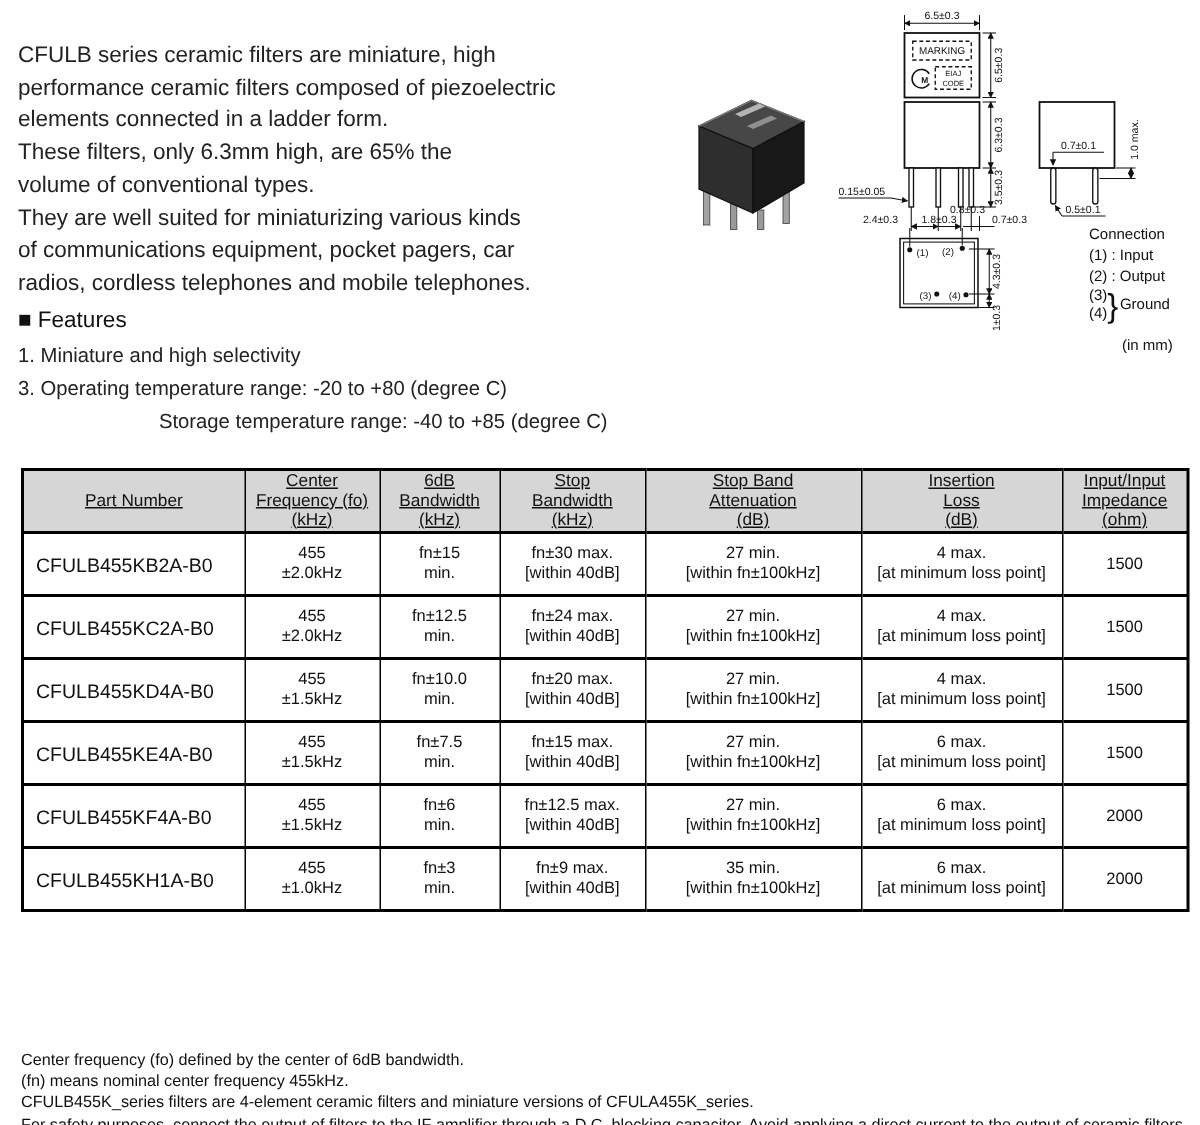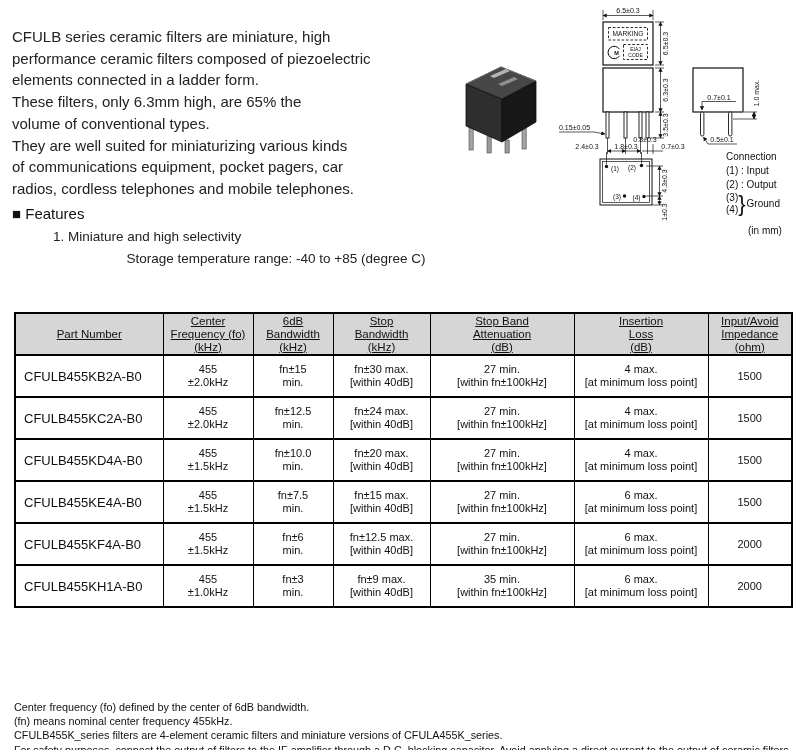--- a/index.html
+++ b/index.html
@@ -4,21 +4,21 @@
 <style>
   html,body{margin:0;padding:0;background:#fff;}
   .page{position:relative;width:800px;height:750px;background:#ffffff;overflow:hidden;
         font-family:"Liberation Sans", sans-serif;color:#1c1c1c;}
 
   .intro{position:absolute;left:12px;top:26px;width:470px;font-size:15px;
          line-height:21.7px;white-space:pre-line;color:#222;}
 
   .features{position:absolute;left:12px;top:205px;width:470px;}
   .features-title{font-size:15px;margin:0 0 4px 0;color:#111;}
-  .feature-line{font-size:13.5px;line-height:22px;color:#222;margin-left:41px;}
+  .feature-line{font-size:13.5px;line-height:22px;color:#222;}
   .feature-line.indent{padding-left:17px;text-align:center;}
 
   .photo-svg{position:absolute;left:448px;top:58px;}
   .drawing-svg{position:absolute;left:556px;top:0px;}
   .drawing-svg text{font-family:"Liberation Sans",sans-serif;fill:#111;}
 
   .connection{position:absolute;left:726px;top:150px;font-size:10px;line-height:14px;color:#111;}
   .conn-ground-row{display:flex;align-items:center;}
   .conn-pins{display:flex;flex-direction:column;line-height:12px;}
   .conn-brace{font-size:22px;font-weight:100;margin:0 1px 0 0;}
@@ -186,20 +186,21 @@
       </span>
       <span class="conn-brace">}</span>
       <span>Ground</span>
     </div>
     <div class="conn-unit">(in mm)</div>
   </div>
 
   <div class="features">
     <div class="features-title">■ Features</div>
     <div class="feature-line">1. Miniature and high selectivity</div>
+    <div class="feature-line">3. Operating temperature range: -20 to +80 (degree C)</div>
     <div class="feature-line indent">Storage temperature range: -40 to +85 (degree C)</div>
   </div>
 
   <table class="spec">
     <colgroup>
       <col style="width:148px">
         <col style="width:90px">
         <col style="width:80px">
       <col style="width:97px">
         <col style="width:144px">
@@ -217,21 +218,21 @@
 (kHz)</th>
         <th>Stop
 Bandwidth
 (kHz)</th>
         <th>Stop Band
 Attenuation
 (dB)</th>
         <th>Insertion
 Loss
 (dB)</th>
-        <th>Input/Avoid
+        <th>Input/Input
 Impedance
 (ohm)</th>
       </tr>
     </thead>
     <tbody>
       <tr>
         <td class="part">CFULB455KB2A-B0</td>
         <td>455
 ±2.0kHz</td>
         <td>fn±15

